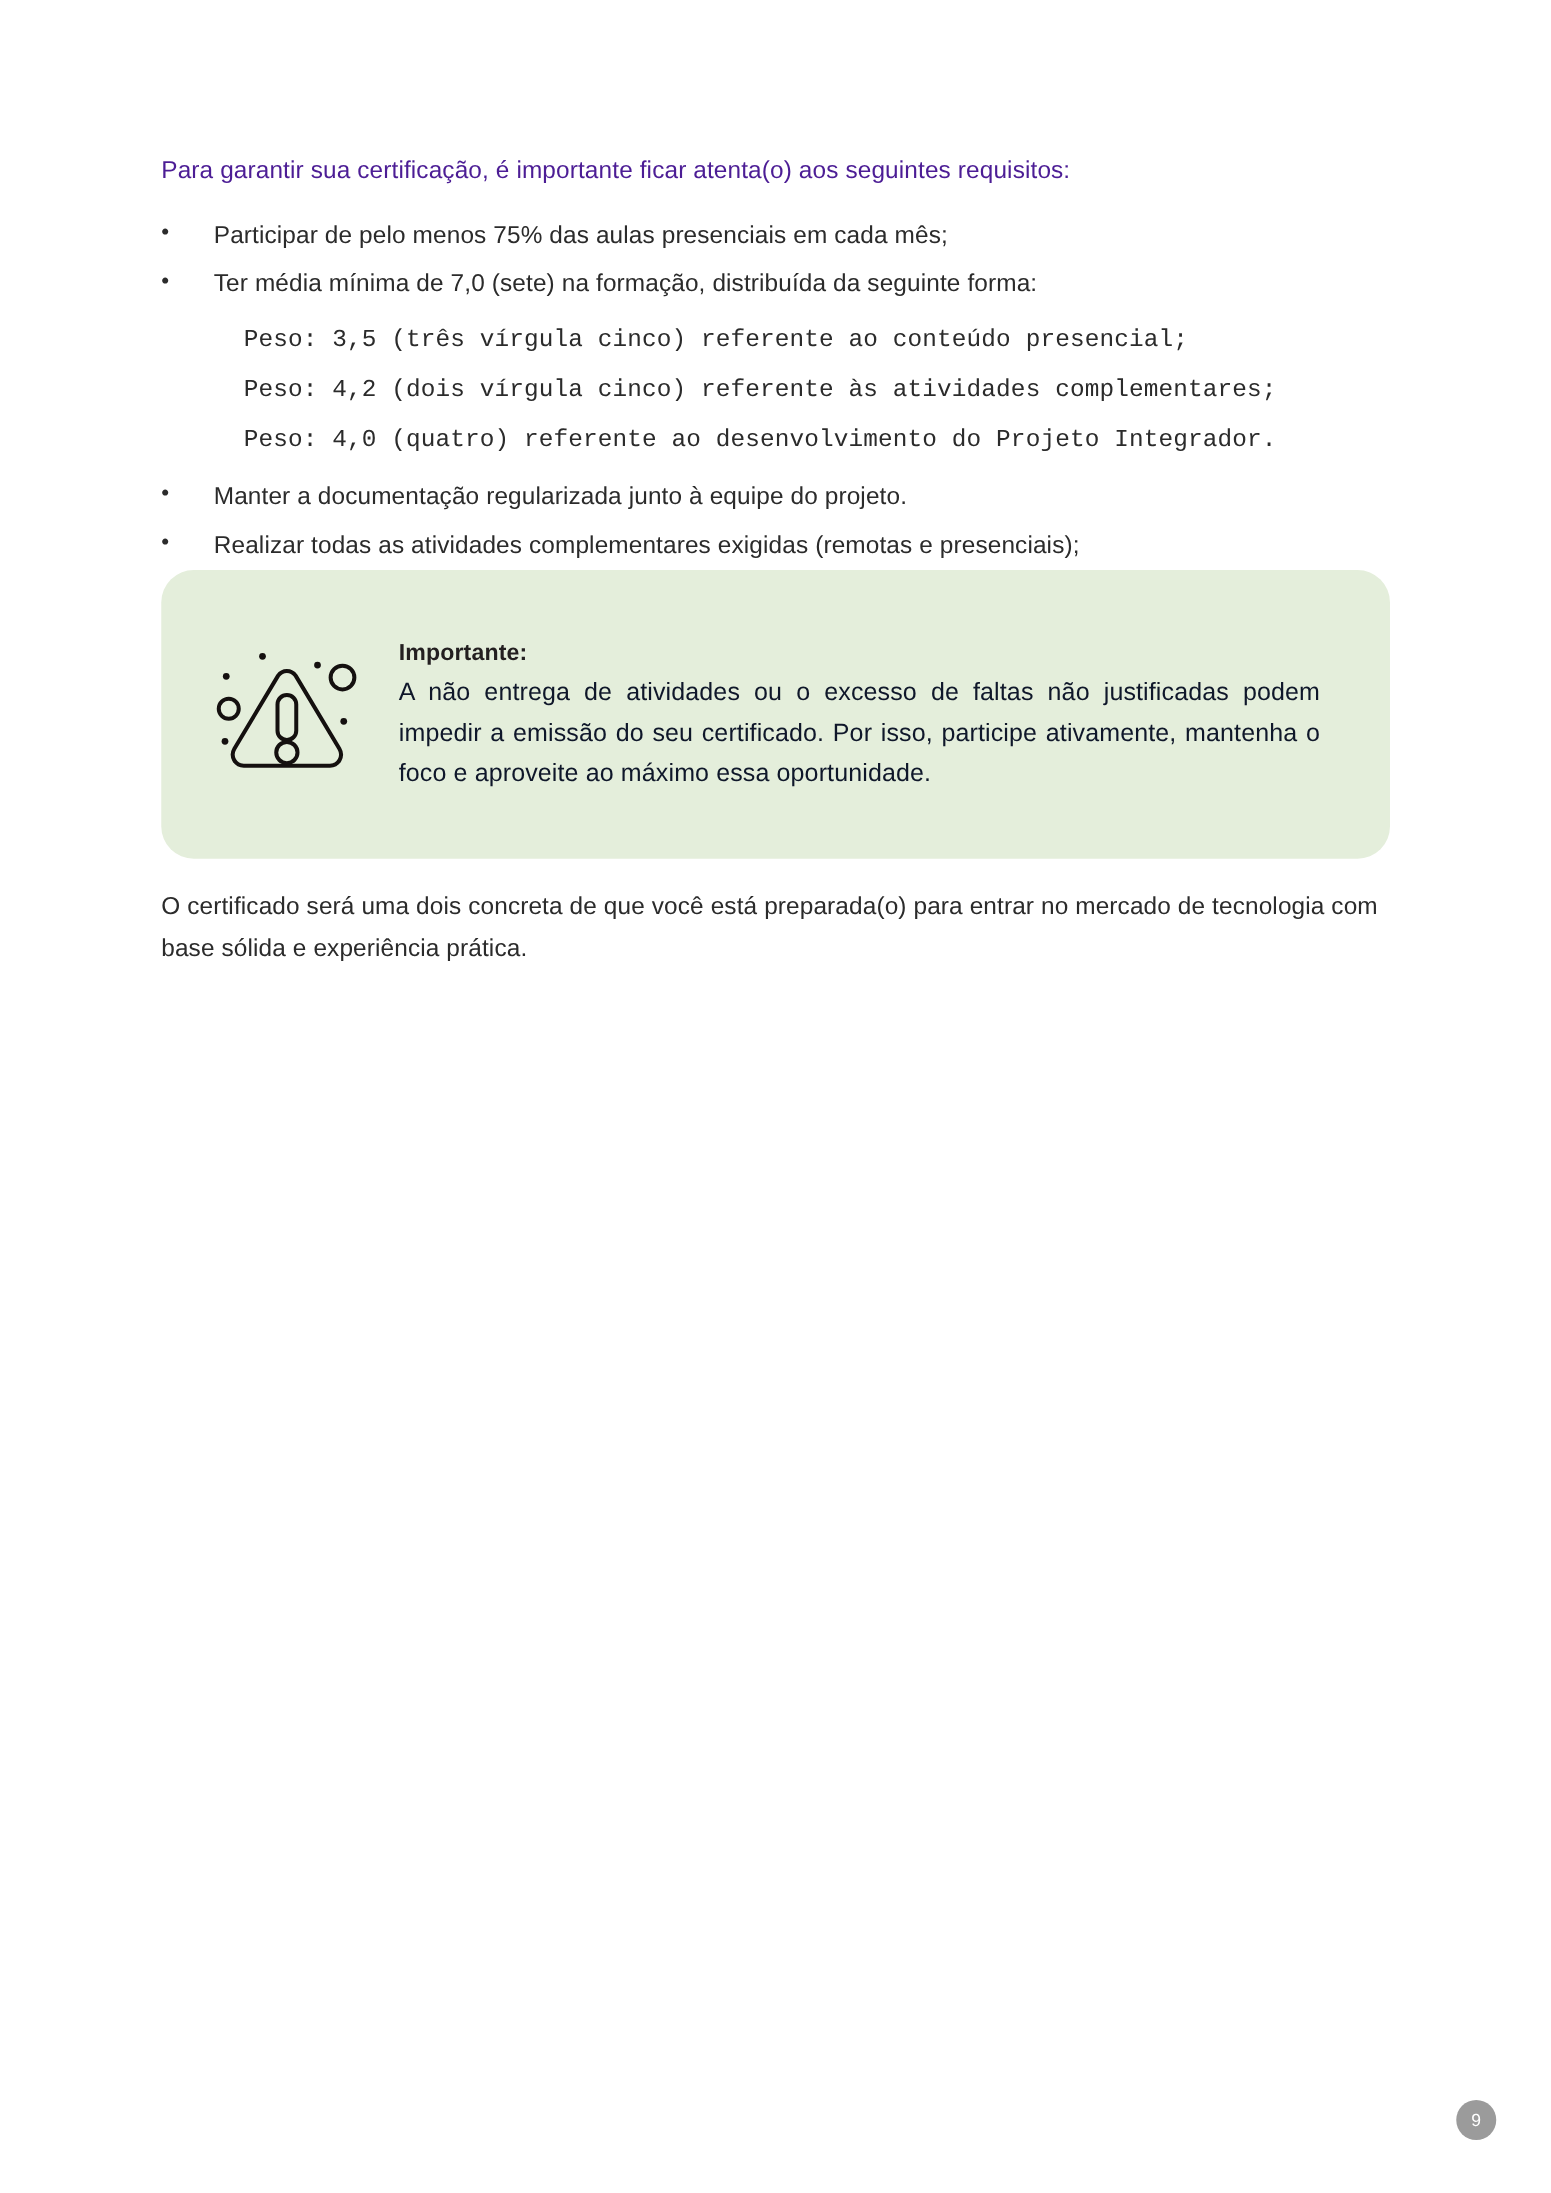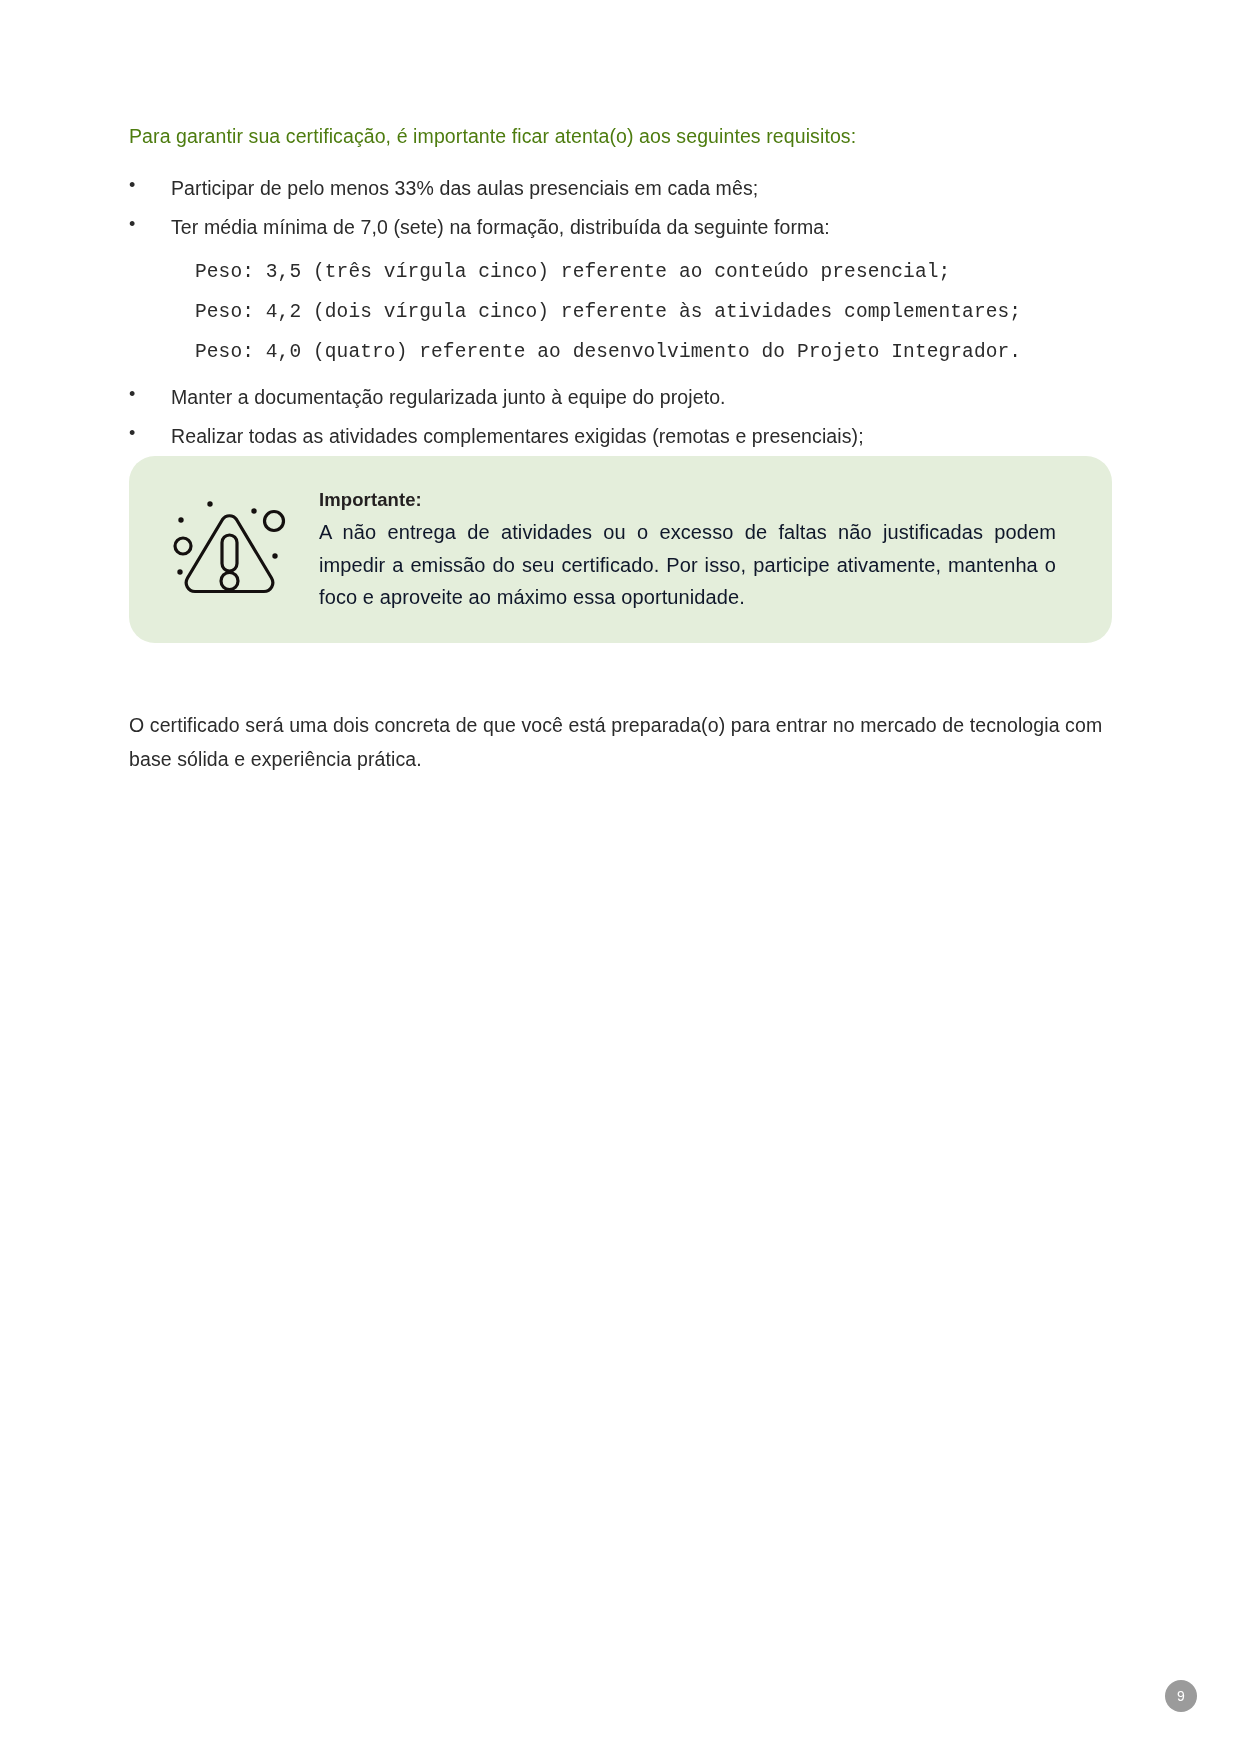--- a/index.html
+++ b/index.html
@@ -27,21 +27,21 @@
   .content {
     position: absolute;
     left: 129px;
     top: 122px;
     width: 983px;
   }
 
   .intro-paragraph {
     font-size: 19.5px;
     line-height: 1.5;
-    color: #4d7c0f;
+    color: #4c1d95;
     margin: 0 0 22px 0;
     letter-spacing: 0.1px;
   }
 
   ul.req-list {
     list-style: none;
     margin: 0;
     padding: 0;
   }
 
@@ -77,21 +77,21 @@
     margin-bottom: 9px;
     letter-spacing: 0.1px;
   }
 
   
   .callout {
     position: absolute;
     left: 129px;
     top: 456px;
     width: 983px;
-    height: 187px;
+    height: 231px;
     background: #e4eedb;
     border-radius: 26px;
     box-sizing: border-box;
     display: flex;
     align-items: center;
   }
 
   .callout-icon-wrap {
     width: 190px;
     min-width: 190px;
@@ -156,21 +156,21 @@
 </head>
 <body>
 
 <div class="page">
 
   <div class="content">
 
     <p class="intro-paragraph">Para garantir sua certificação, é importante ficar atenta(o) aos seguintes requisitos:</p>
 
     <ul class="req-list">
-      <li class="req-item">Participar de pelo menos 33% das aulas presenciais em cada mês;</li>
+      <li class="req-item">Participar de pelo menos 75% das aulas presenciais em cada mês;</li>
       <li class="req-item">Ter média mínima de 7,0 (sete) na formação, distribuída da seguinte forma:</li>
     </ul>
 
     <div class="sub-list">
       <div class="sub-item">Peso: 3,5 (três vírgula cinco) referente ao conteúdo presencial;</div>
       <div class="sub-item">Peso: 4,2 (dois vírgula cinco) referente às atividades complementares;</div>
       <div class="sub-item">Peso: 4,0 (quatro) referente ao desenvolvimento do Projeto Integrador.</div>
     </div>
 
     <ul class="req-list">

